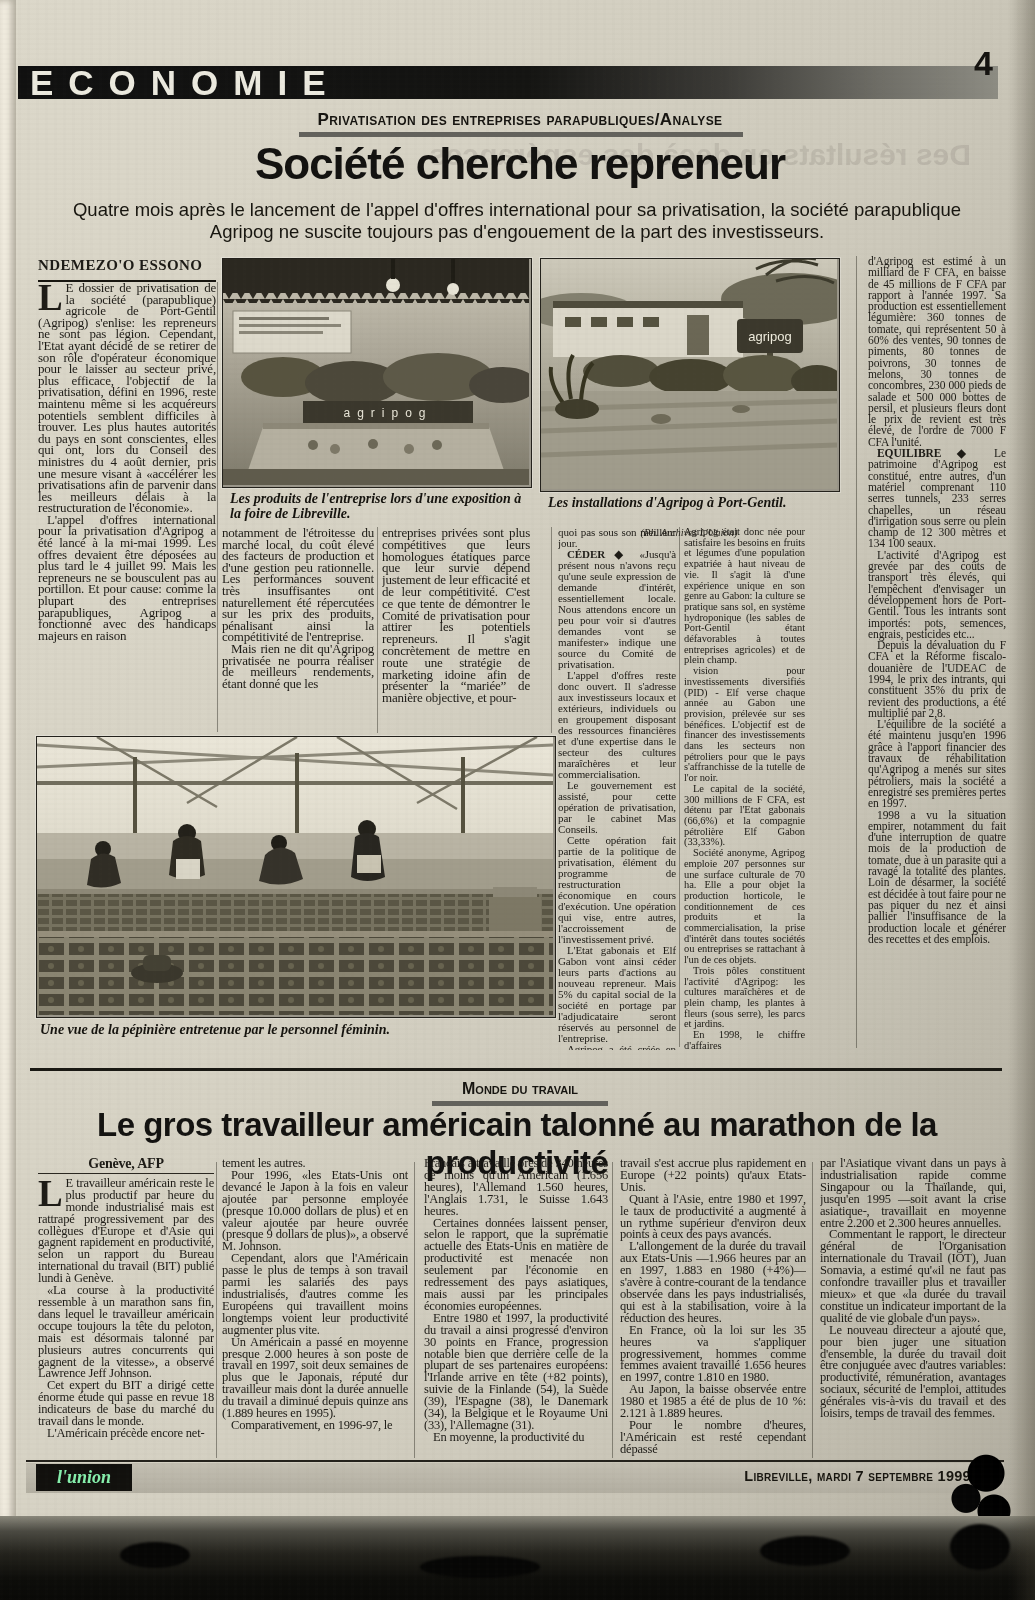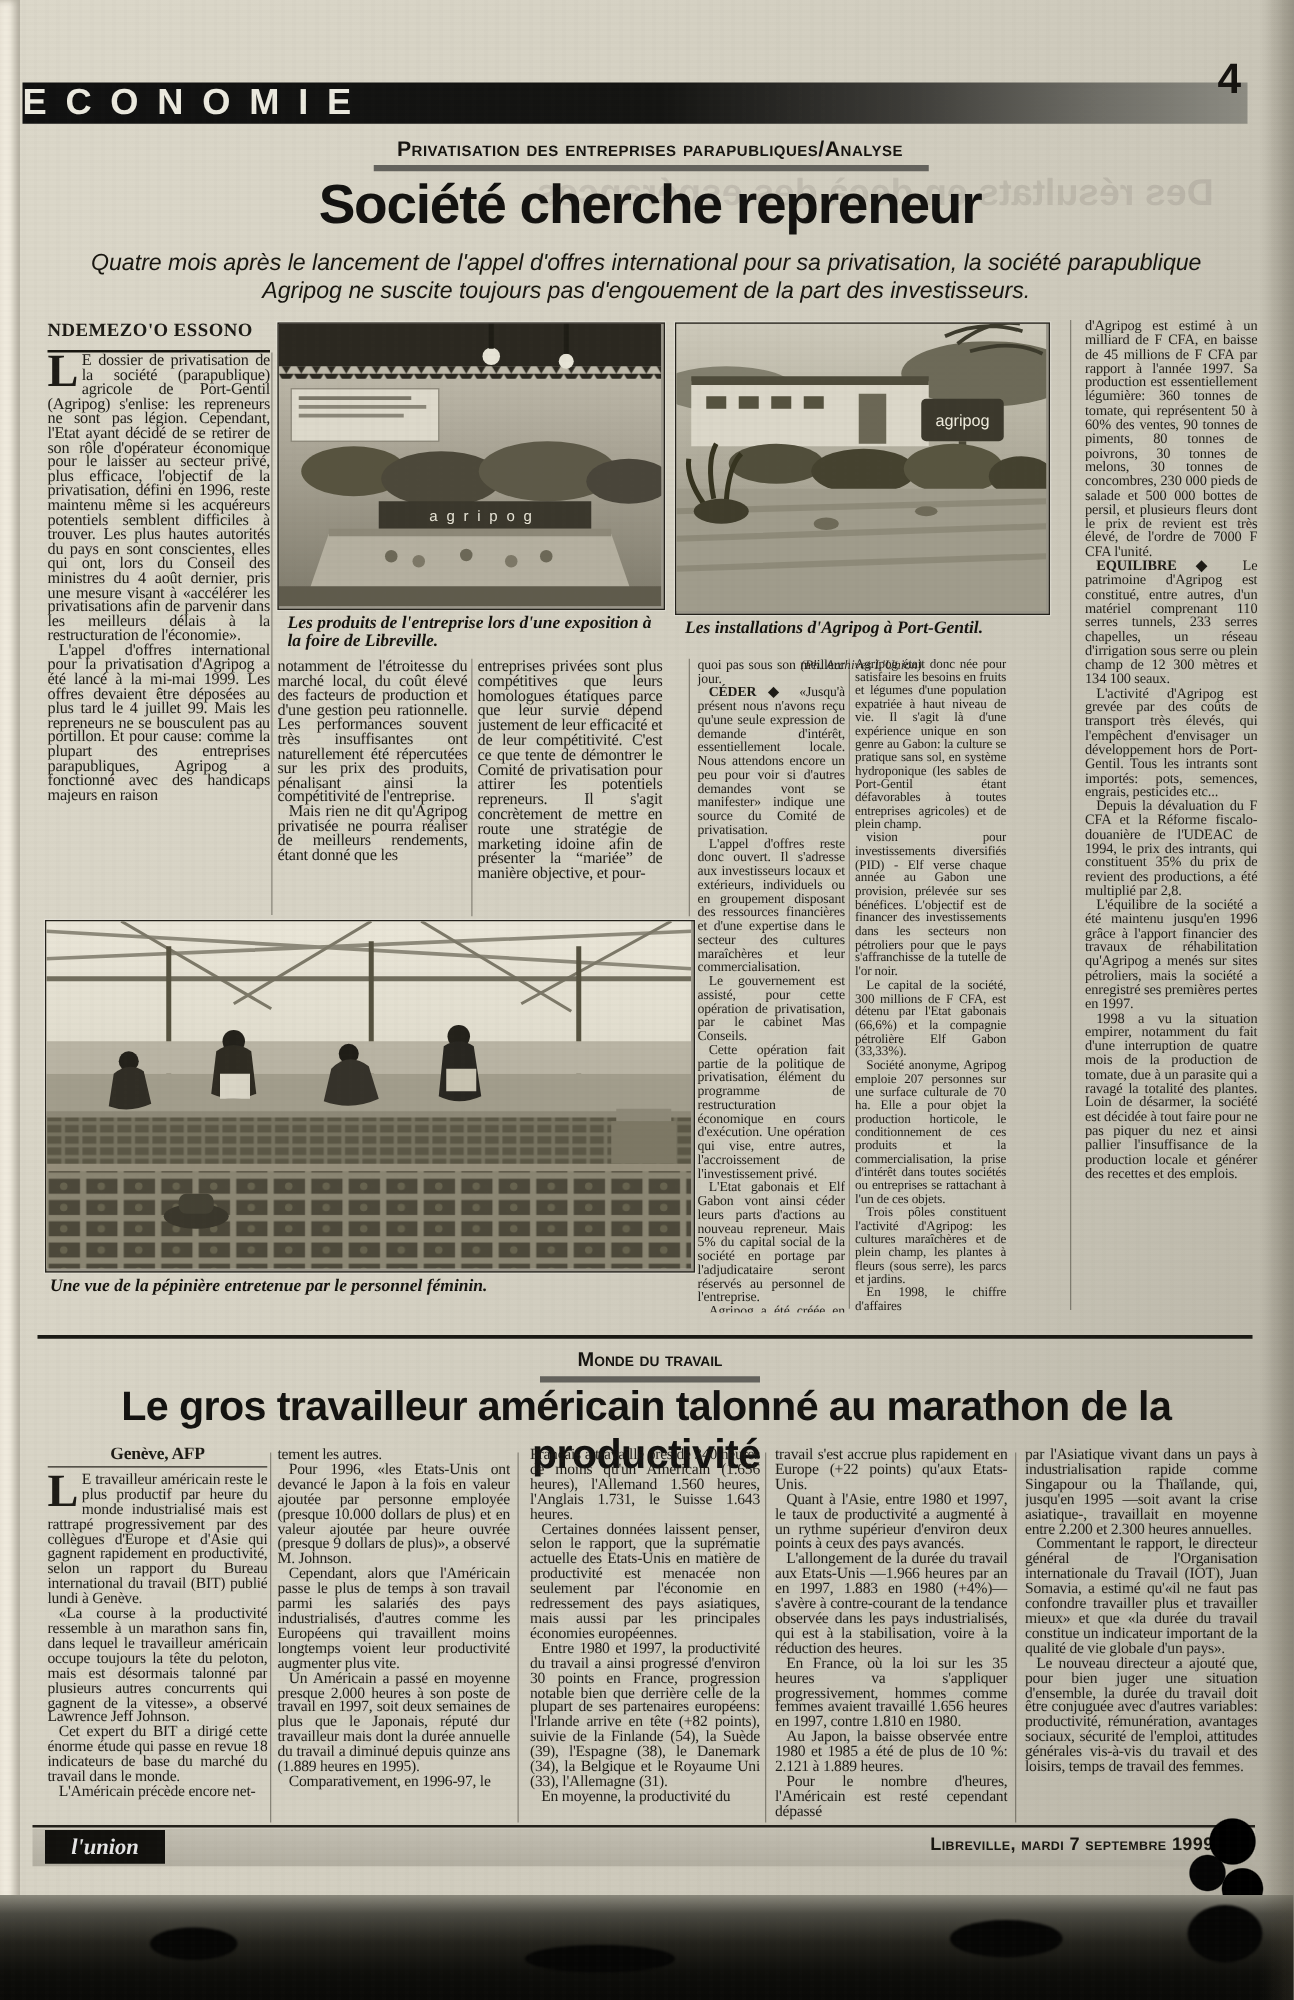--- a/index.html
+++ b/index.html
@@ -14,34 +14,34 @@
       repeating-linear-gradient(90deg, rgba(120,115,100,.03) 0 3px, transparent 3px 9px);}
   .edge-left{position:absolute;left:0;top:0;bottom:0;width:16px;background:#efeadd;box-shadow:inset -4px 0 6px rgba(80,75,60,.4);}
   .edge-right{position:absolute;right:0;top:0;bottom:0;width:26px;background:linear-gradient(to left,rgba(70,65,52,.38),rgba(70,65,52,0));}
   .abs{position:absolute;}
 
   
   .banner{left:18px;top:66px;width:980px;height:33px;
     background:linear-gradient(90deg,#101010 0%,#141412 52%,#3c3b37 72%,#6f6e67 88%,#8d8c83 100%);
     display:flex;align-items:center;}
   .banner-text{color:#eceadf;font-family:"Liberation Sans",sans-serif;font-weight:bold;
-    font-size:29px;letter-spacing:15px;line-height:1;}
+    font-size:35px;letter-spacing:15px;padding-left:12px;line-height:1;}
   .pagenum{left:974px;top:44px;font-family:"Liberation Sans",sans-serif;font-weight:bold;font-size:34px;color:#151310;}
 
   .ghost{left:420px;top:138px;width:560px;text-align:center;transform:scaleX(-1);
     font-family:"Liberation Sans",sans-serif;font-weight:bold;font-size:30px;color:rgba(35,32,25,.10);}
 
   .kicker{font-family:"Liberation Sans",sans-serif;font-weight:bold;font-variant:small-caps;
     color:#161410;text-align:center;}
   .kicker1{left:240px;top:110px;width:560px;font-size:17px;letter-spacing:.4px;}
   .kbar1{left:299px;top:132px;width:444px;height:5px;background:#63625c;}
   .headline1{left:120px;top:139px;width:800px;text-align:center;
     font-family:"Liberation Sans",sans-serif;font-weight:bold;font-size:44px;letter-spacing:-1px;color:#131210;}
   .subhead{left:42px;top:199px;width:950px;text-align:center;
-    font-family:"Liberation Sans",sans-serif;font-style:italic;font-size:18.5px;line-height:1.18;color:#17150f;}
+    font-family:"Liberation Sans",sans-serif;font-size:18.5px;line-height:1.18;color:#17150f;}
 
   
   .byline1{left:38px;top:257px;width:178px;font-weight:bold;font-size:15px;letter-spacing:.4px;
     border-bottom:2px solid #17150f;padding-bottom:6px;}
   .vrule{width:1px;background:rgba(45,42,34,.45);}
   .hrule2{left:30px;top:1068px;width:972px;height:3px;background:#191813;}
 
   
   .ncol{overflow:hidden;text-align:justify;}
   .ncol p{margin:0;text-indent:9px;}
@@ -77,21 +77,21 @@
   .a2c1{left:38px;width:176px;}
   .a2c2{left:222px;width:186px;}
   .a2c3{left:424px;width:184px;}
   .a2c4{left:620px;width:186px;}
   .a2c5{left:820px;width:186px;}
 
   
   .footrule{left:26px;top:1460px;width:978px;height:2px;background:#23211b;}
   .footstrip{left:26px;top:1463px;width:978px;height:30px;background:linear-gradient(#c3bfb2,#b2aea1);}
   .brandbox{left:36px;top:1464px;width:96px;height:27px;background:#11100d;display:flex;align-items:center;justify-content:center;}
-  .brand{color:#e5e5e5;font-style:italic;font-weight:bold;font-size:18px;font-family:"Liberation Serif",serif;}
+  .brand{color:#86efac;font-style:italic;font-weight:bold;font-size:18px;font-family:"Liberation Serif",serif;}
   .dateline{right:64px;top:1468px;font-family:"Liberation Sans",sans-serif;font-weight:bold;
     font-variant:small-caps;font-size:14.5px;color:#17150f;letter-spacing:.3px;}
   .inkblob{left:938px;top:1448px;width:80px;height:84px;
     background:radial-gradient(circle at 60% 30%,#000 0 18px,transparent 19px),
                radial-gradient(circle at 35% 60%,#050505 0 14px,transparent 15px),
                radial-gradient(circle at 70% 75%,#000 0 16px,transparent 17px);
     filter:blur(.4px);}
   .bottomband{left:0;top:1516px;width:1035px;height:84px;
     background:linear-gradient(#8a887c 0%,#4b4a42 18%,#23221c 45%,#0d0d0a 75%,#090907 100%);}
   .blot{position:absolute;border-radius:50%;background:#060605;filter:blur(1px);}

